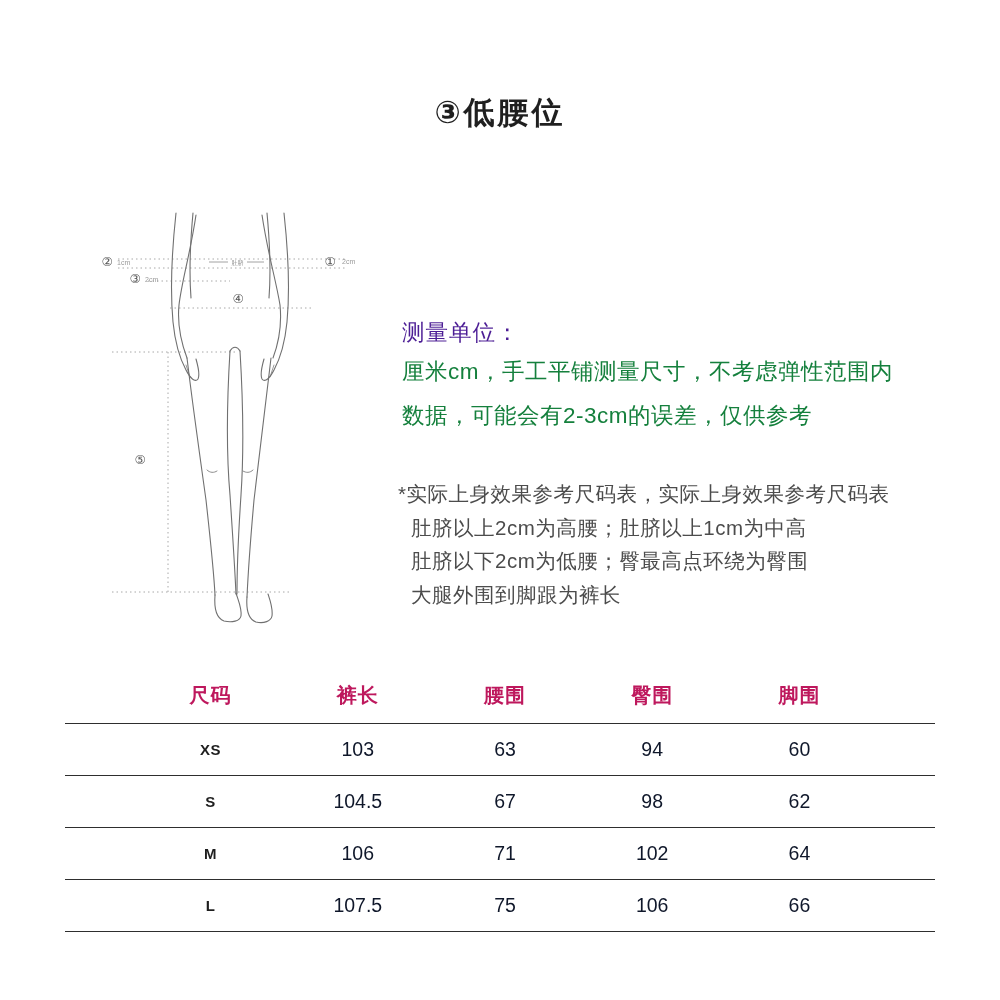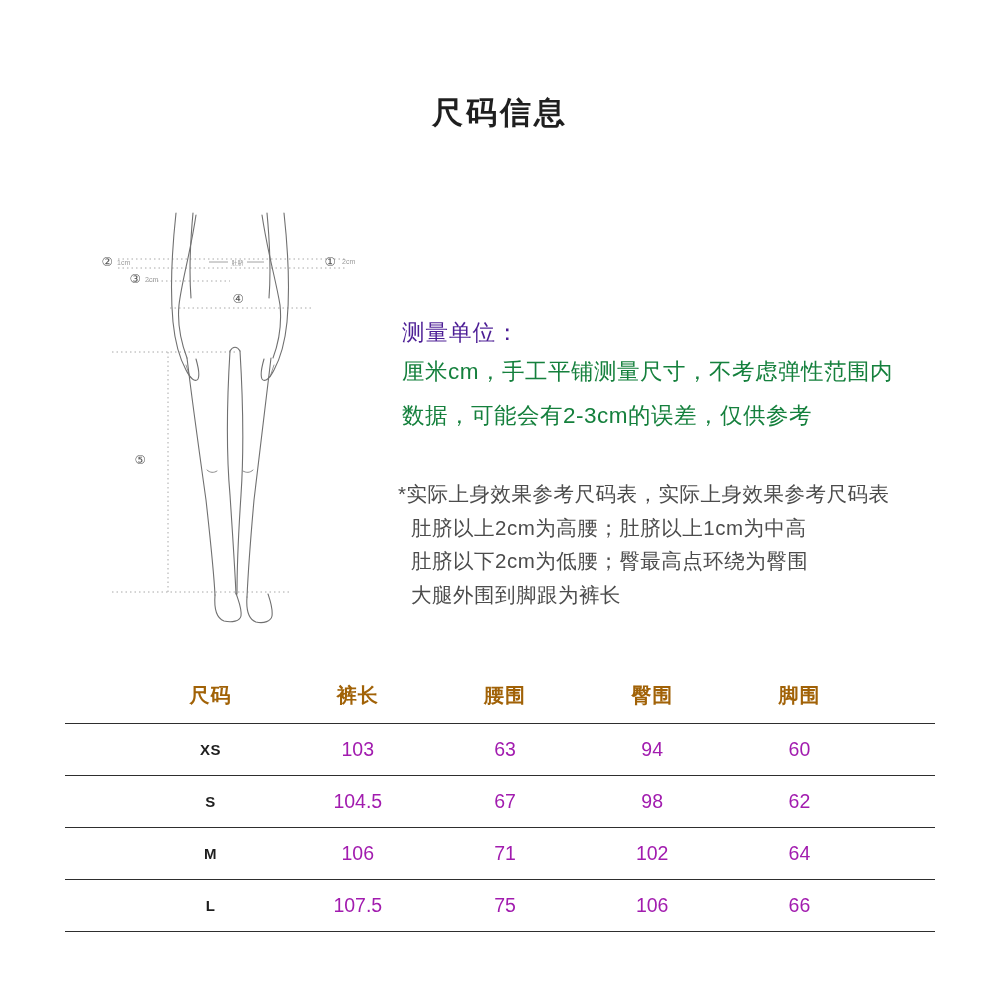--- a/index.html
+++ b/index.html
@@ -32,31 +32,31 @@
   .notes .indent{padding-left:13px;}
   .size-table{position:absolute;left:65px;top:667px;width:870px;}
   .t-row{
     display:grid;grid-template-columns:repeat(5,1fr);
     padding-left:72px;padding-right:62px;
     align-items:center;height:51px;
     border-bottom:1.5px solid #2e2e2e;
   }
   .t-row.t-head{height:56px;}
   .t-row span{text-align:center;}
-  .t-head span{font-size:20px;font-weight:700;color:#a16207;letter-spacing:1px;}
+  .t-head span{font-size:20px;font-weight:700;color:#be185d;letter-spacing:1px;}
   .cell-size{font-size:15px;font-weight:700;color:#1e1e1e;letter-spacing:0.5px;}
-  .cell-val{font-size:19.5px;font-weight:400;color:#a21caf;}
+  .cell-val{font-size:19.5px;font-weight:400;color:#0f172a;}
   svg text{font-family:"Liberation Sans","DejaVu Sans",sans-serif;}
 </style>
 </head>
 <body>
 
 <div class="canvas">
 
-  <div class="page-title">尺码信息</div>
+  <div class="page-title">③低腰位</div>
 
   <div class="figure-wrap">
     <svg width="300" height="435" viewBox="0 0 300 435">
       <g stroke="#a8a8a8" stroke-width="1" stroke-dasharray="1.5 3" fill="none">
         <line x1="28" y1="54" x2="255" y2="54"></line>
         <line x1="28" y1="63" x2="255" y2="63"></line>
         <line x1="58" y1="76" x2="140" y2="76"></line>
         <line x1="80" y1="103" x2="222" y2="103"></line>
         <line x1="22" y1="147" x2="145" y2="147"></line>
         <line x1="22" y1="387" x2="200" y2="387"></line>

